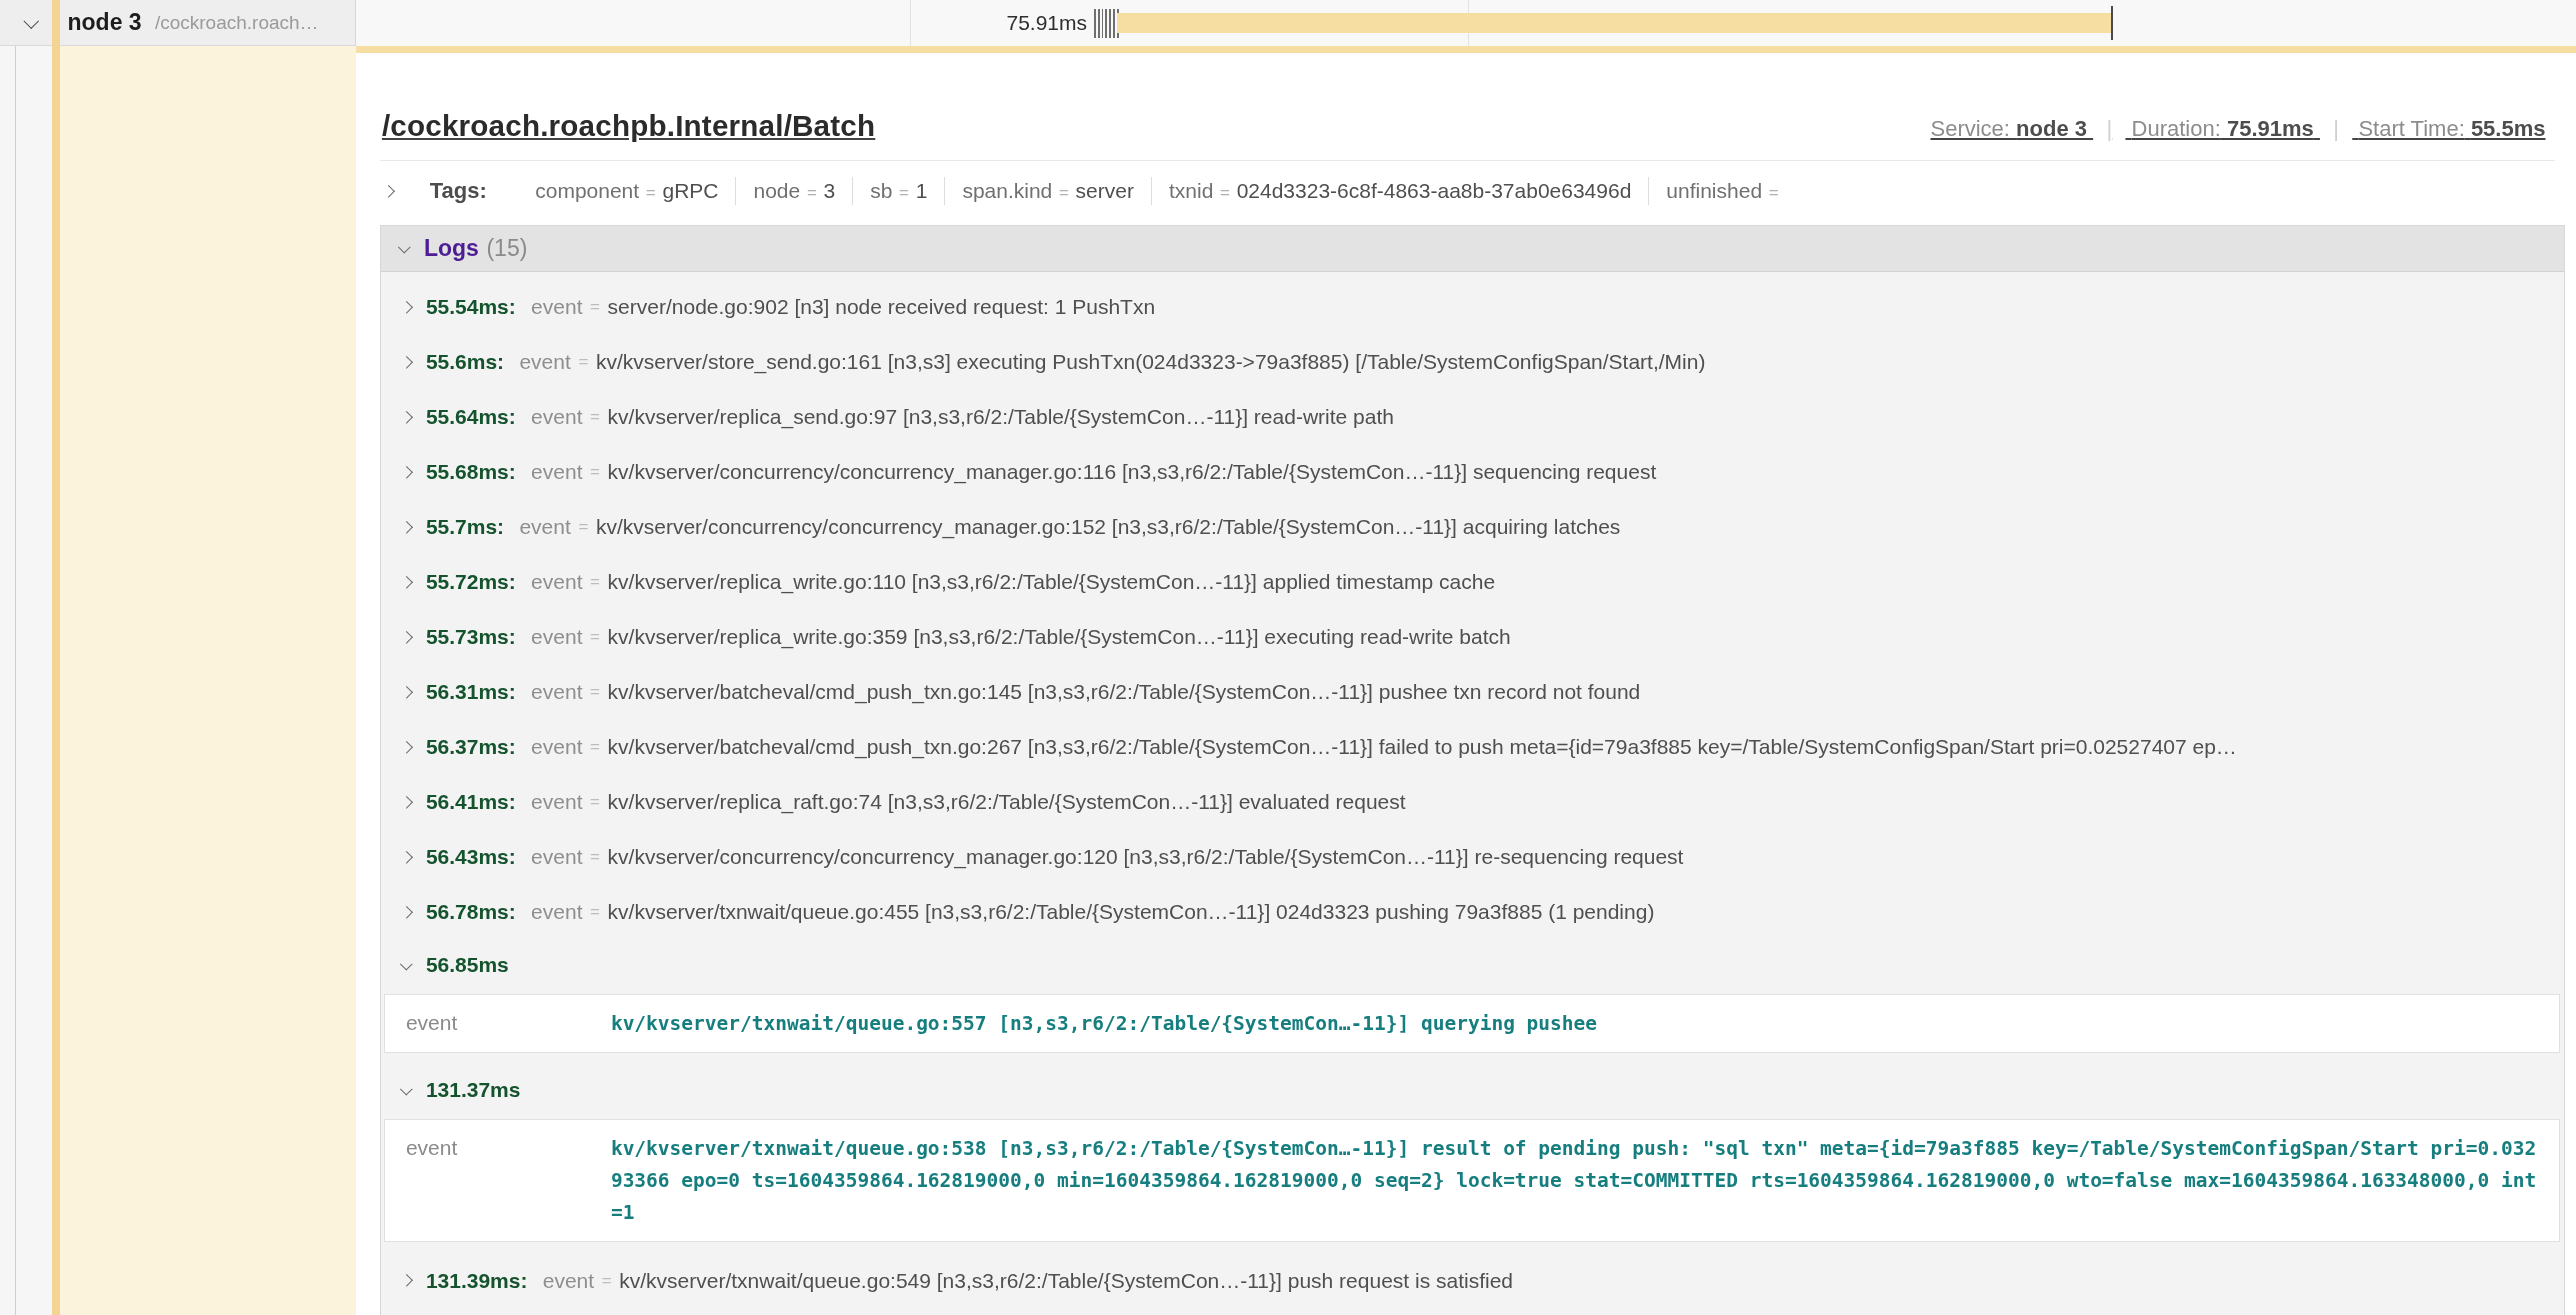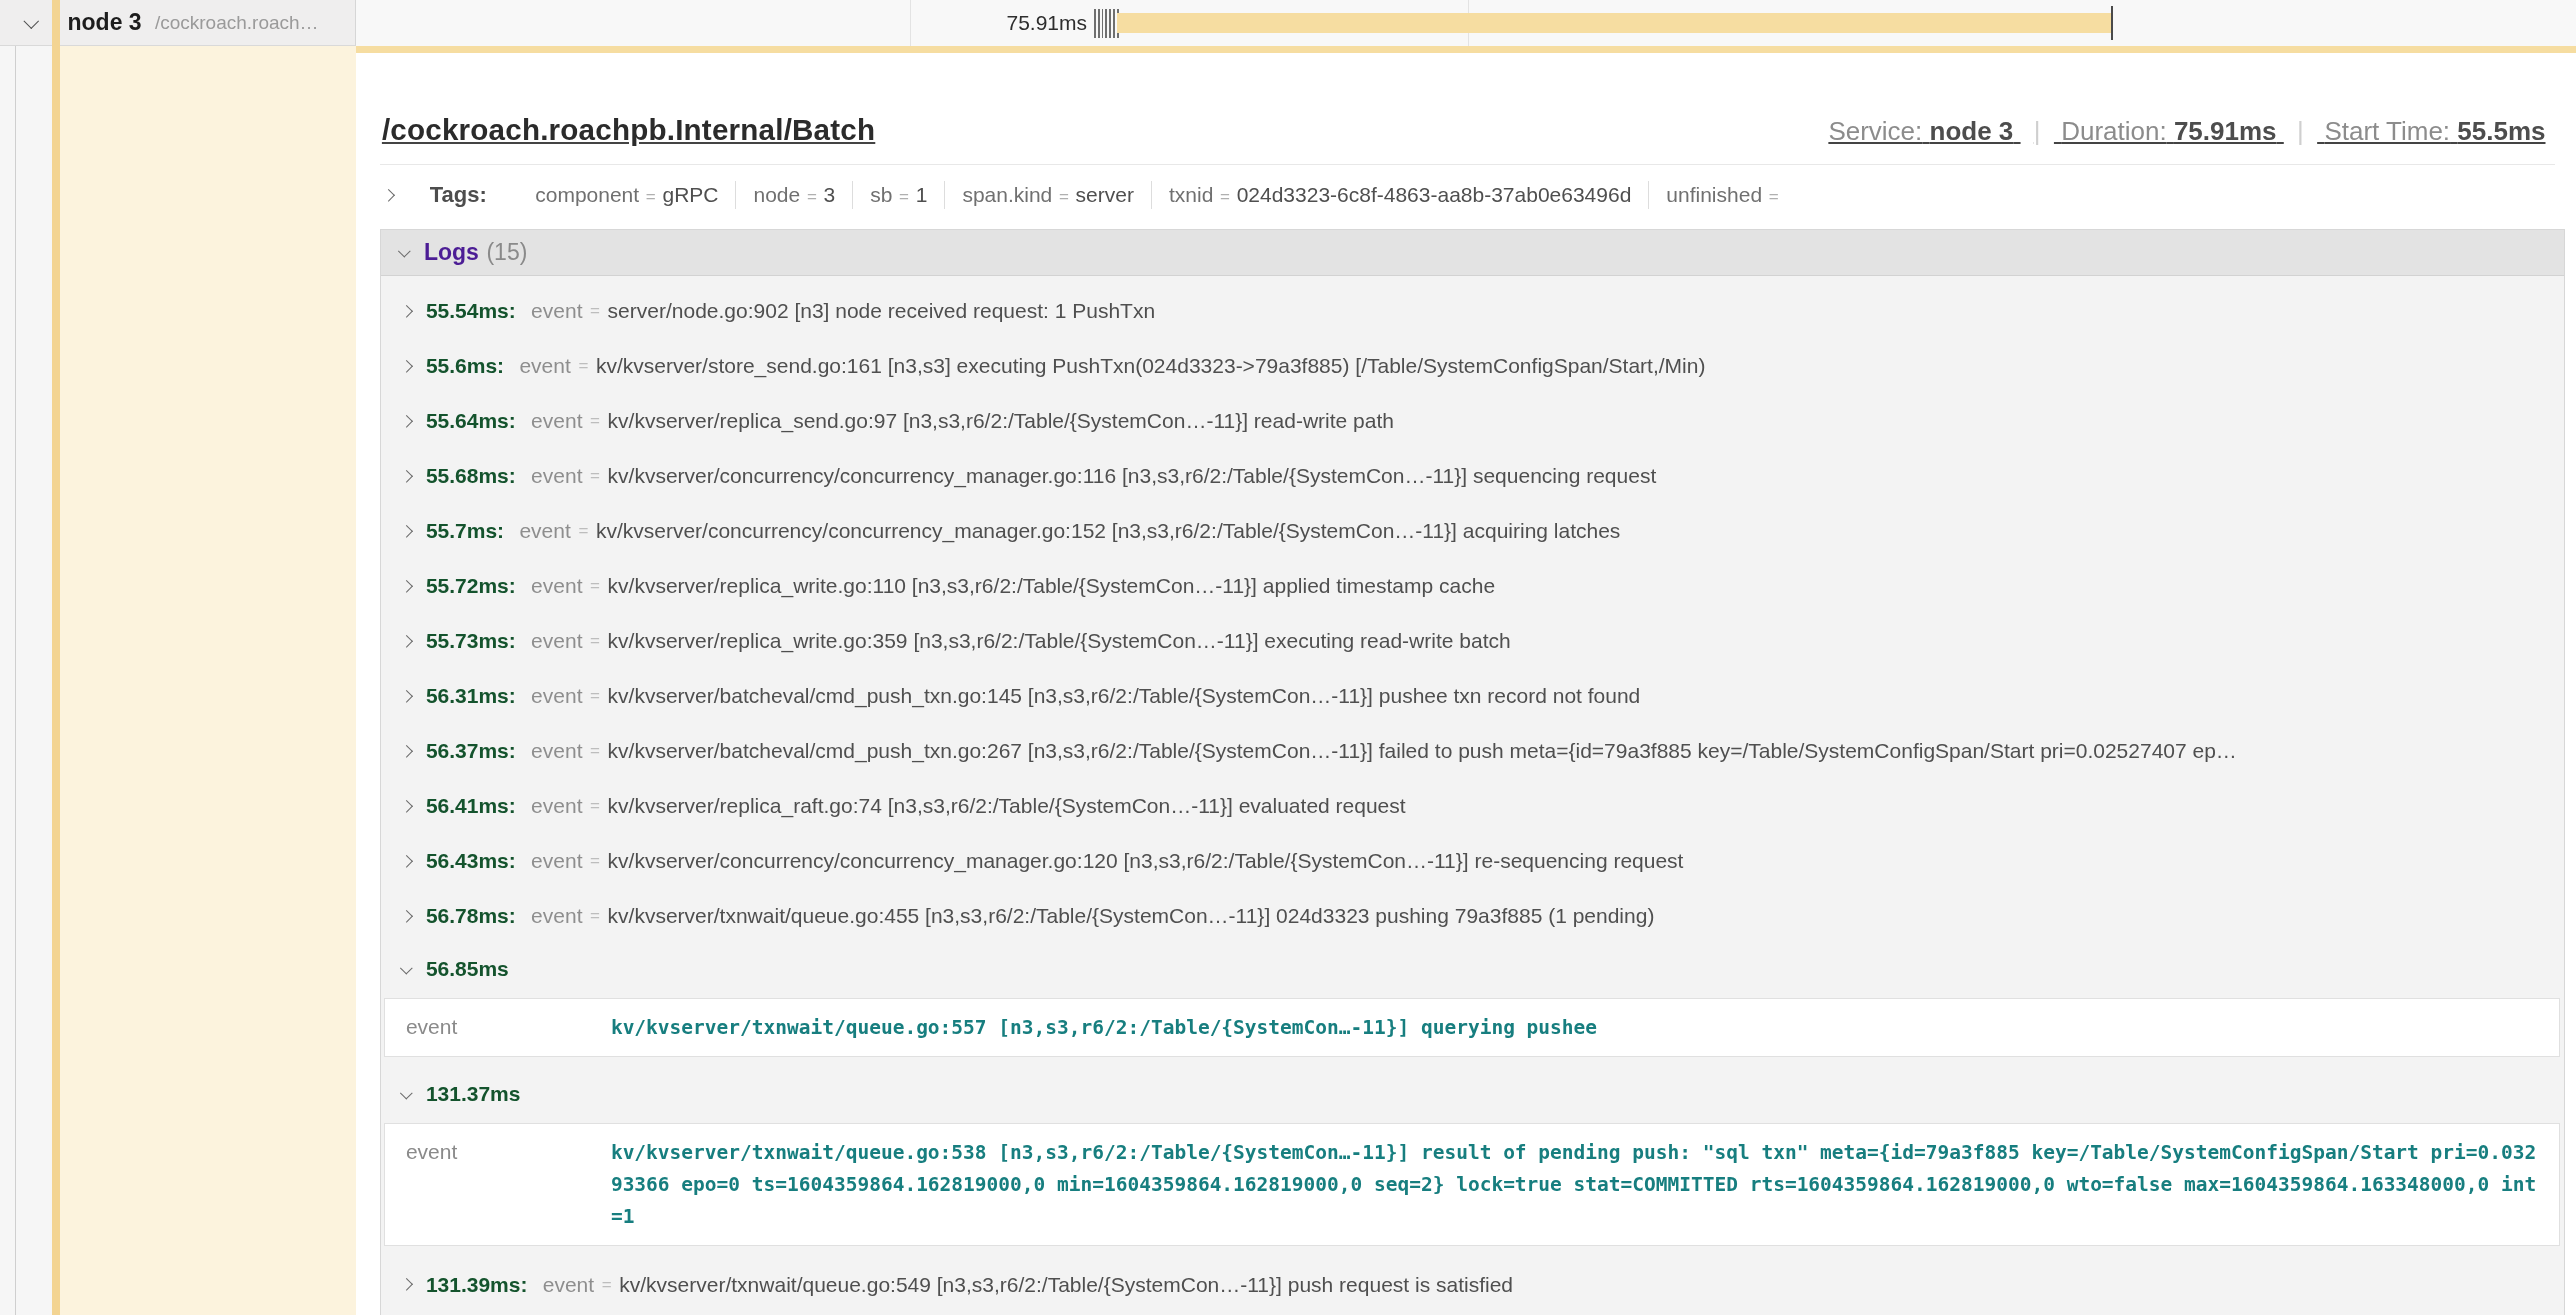--- a/index.html
+++ b/index.html
@@ -35,21 +35,21 @@
   .accent-stripe { position:absolute; left:52px; top:0; width:7.6px; height:1316px; background:#f3d492; }
   .cream-col     { position:absolute; left:60px; top:46px; width:296px; height:1270px; background:#fcf3dd; }
   
   .card {
     position:absolute; left:356px; top:46px; width:2220px; height:1270px;
     background:#fff; border-top:7.6px solid #f6dda1;
     padding:13.3px 9.5px 0 24px; overflow:hidden;
   }
   .card-head { display:flex; align-items:baseline; justify-content:space-between; padding:5.7px 21px 17px 1.9px;text-decoration:underline; }
   .op-title { font-size:29.6px; font-weight:bold; color:#2b2b2b; letter-spacing:0.2px; }
-  .head-meta { font-size:26px; color:#8c8c8c; white-space:nowrap;margin-top:44px; }
+  .head-meta { font-size:22px; color:#8c8c8c; white-space:nowrap;margin-top:44px; }
   .head-meta b { color:#4d4d4d; font-weight:bold; }
   .head-meta .sep { color:#cfcfcf; margin:0 13.3px; font-weight:normal; }
   .head-divider { height:1px; background:#e8e8e8; margin-right:11.4px; }
   
   .tags-row { display:flex; align-items:center; padding:16px 0 14.3px 3.8px; font-size:22px;gap:22px; }
   .tags-label { font-weight:bold; color:#4d4d4d; margin:0 9.5px 0 15.3px; }
   .tag-item { padding:1.9px 17px; border-right:1px solid #ddd; color:#707070; font-size:21px; white-space:nowrap; }
   .tag-item:last-child { border-right:none; }
   .tag-item .eq  { color:#b0b0b0; font-size:17px; margin:0 6.7px; }
   .tag-item .val { color:#4f4f4f; }

